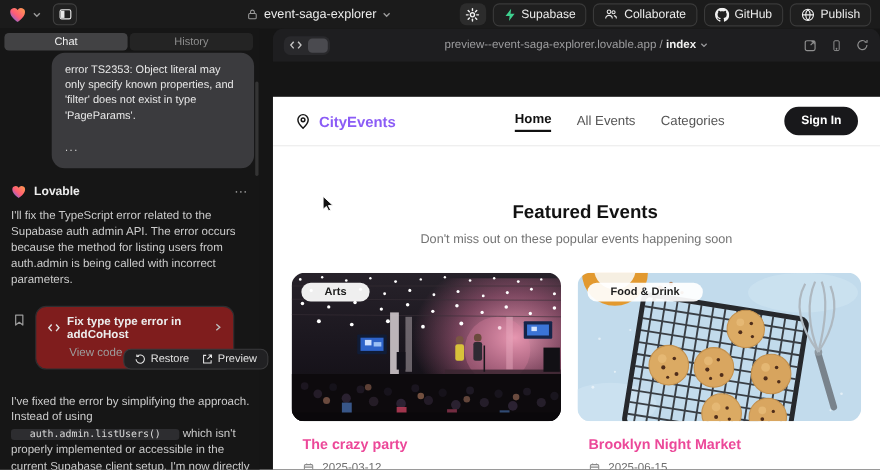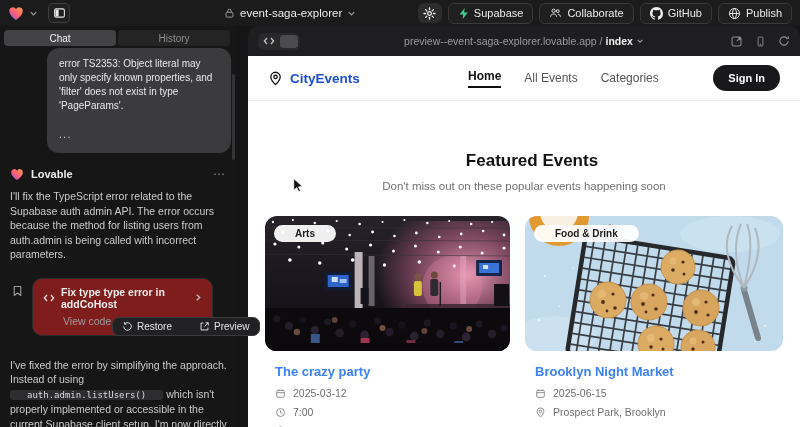--- a/index.html
+++ b/index.html
@@ -32,55 +32,55 @@
   .assist-head { display:flex; align-items:center; gap:7px; margin-top:14px; padding-right:6px; }
   .assist-name { color:#ededed; font-size:11px; font-weight:600; }
   .assist-menu { margin-left:auto; color:#8a8a8a; font-size:12px; letter-spacing:1px; }
   .para { color:#cbcbcb; font-size:10.5px; line-height:14.5px; margin-top:8px; width:223px; }
   .codechip { font-family:"DejaVu Sans Mono", monospace; font-size:9px; background:#2d2d30; border-radius:3px; padding:0 17px; color:#dcdcdc; }
   .fix-wrap { position:relative; margin-top:16px; height:57px; }
   .bookmark { position:absolute; left:1px; top:6px; color:#9a9a9a; }
   .fix-card { position:absolute; left:22px; top:0; width:181px; background:#7f1d1d; border:1px solid #2e2e30; border-radius:10px; padding:7px 10px 8px; }
   .fix-line1 { display:flex; align-items:center; gap:6px; color:#ededed; font-size:10.5px; font-weight:600; line-height:12px; }
   .fix-line2 { margin:5px 0 0 20px; color:#9d9d9d; font-size:10.5px; line-height:12px; }
-  .hover-bar { position:absolute; left:102px; top:39px; height:19px; background:#212123; border:1px solid #3a3a3c; border-radius:7px; display:flex; align-items:center; gap:27px; padding:0 9px; z-index:3; }
+  .hover-bar { position:absolute; left:102px; top:39px; height:19px; background:#212123; border:1px solid #3a3a3c; border-radius:7px; display:flex; align-items:center; gap:11px; padding:0 9px; z-index:3; }
   .hover-item { display:flex; align-items:center; gap:4px; color:#e3e3e3; font-size:10px; }
   .sb-scroll { position:absolute; right:1px; top:48px; width:3px; height:86px; border-radius:2px; background:#343434; }
 
   
-  .preview { flex:1; margin-left:12px; display:flex; flex-direction:column; border-radius:10px 10px 0 0; overflow:hidden; }
+  .preview { flex:1; margin-left:12px; display:flex; flex-direction:column; border-radius:10px 10px 0 0; overflow:hidden;gap:32px; }
   .pv-toolbar { height:30px; background:#1e1e20; display:flex; align-items:center; padding:0 10px; position:relative; }
   .code-toggle { display:flex; align-items:center; background:#29292c; border-radius:6px; padding:2px; gap:2px; }
   .code-toggle .seg { width:18px; height:13px; display:flex; align-items:center; justify-content:center; border-radius:4px; color:#c3c3c3; }
   .code-toggle .knob { background:#4a4a4f; }
   .pv-url { position:absolute; left:0; right:0; display:flex; align-items:center; justify-content:center; gap:3px; pointer-events:none; }
   .pv-url span { pointer-events:auto; }
   .url-host { color:#9c9c9e; font-size:10.5px; }
   .url-page { color:#f0f0f0; font-size:10.5px; font-weight:600; }
   .pv-actions { margin-left:auto; display:flex; align-items:center; gap:12px; color:#8f8f8f; z-index:2; }
 
   .pv-content { flex:1; background:#ffffff; position:relative; overflow:hidden; }
   .site-header { height:45px; display:flex; align-items:center; padding:0 20px; border-bottom:1px solid #ececec; position:relative; }
-  .brand { display:flex; align-items:center; gap:7px; font-size:13.5px; font-weight:700; color:#1d4ed8; }
+  .brand { display:flex; align-items:center; gap:7px; font-size:13.5px; font-weight:700; color:#8b5cf6; }
   .nav { position:absolute; left:50%; transform:translateX(-56px); display:flex; gap:23px; align-items:center; }
   .nav a { text-decoration:none; font-size:12px; color:#555; }
   .nav a.active { color:#111; font-weight:700; border-bottom:2px solid #111; padding-bottom:3px; }
   .signin { margin-left:auto; background:#18181b; color:#fff; font-size:11px; font-weight:600; border:none; border-radius:999px; padding:7px 15px; }
 
   .hero-title { margin-top:50px; text-align:center; font-size:17px; font-weight:700; color:#121212;padding-left:16px; }
   .hero-sub { margin-top:9px; text-align:center; font-size:11.5px; color:#737373; }
 
   .cards { display:flex; gap:15px; padding:24px 17px 0; }
   .card { display:flex; flex-direction:column; }
   .card.c1 { flex:0 0 245px; }
   .card.c2 { flex:1; }
   .card-img { position:relative; height:135px; border-radius:12px; overflow:hidden; }
   .card-img svg { width:100%; height:100%; }
   .badge { position:absolute; top:9px; left:9px; background:rgba(255,255,255,.93); border-radius:999px; padding:3px 21px; font-size:10px; font-weight:600; color:#1c1c1c; }
-  .card-title { margin:13px 0 0 10px; font-size:13px; font-weight:700; color:#3b82f6; }
+  .card-title { margin:13px 0 0 10px; font-size:13px; font-weight:700; color:#ec4899; }
   .meta { margin:8px 0 0 10px; display:flex; flex-direction:column; gap:7px; }
   .meta-row { display:flex; align-items:center; gap:7px; font-size:10.5px; color:#6f6f6f; }
   .meta-row svg { color:#8a8a8a; }
 
   .cursor { position:absolute; left:292px; top:178px; z-index:9; }
 </style>
 </head>
 <body>
 
 <div class="topbar">

